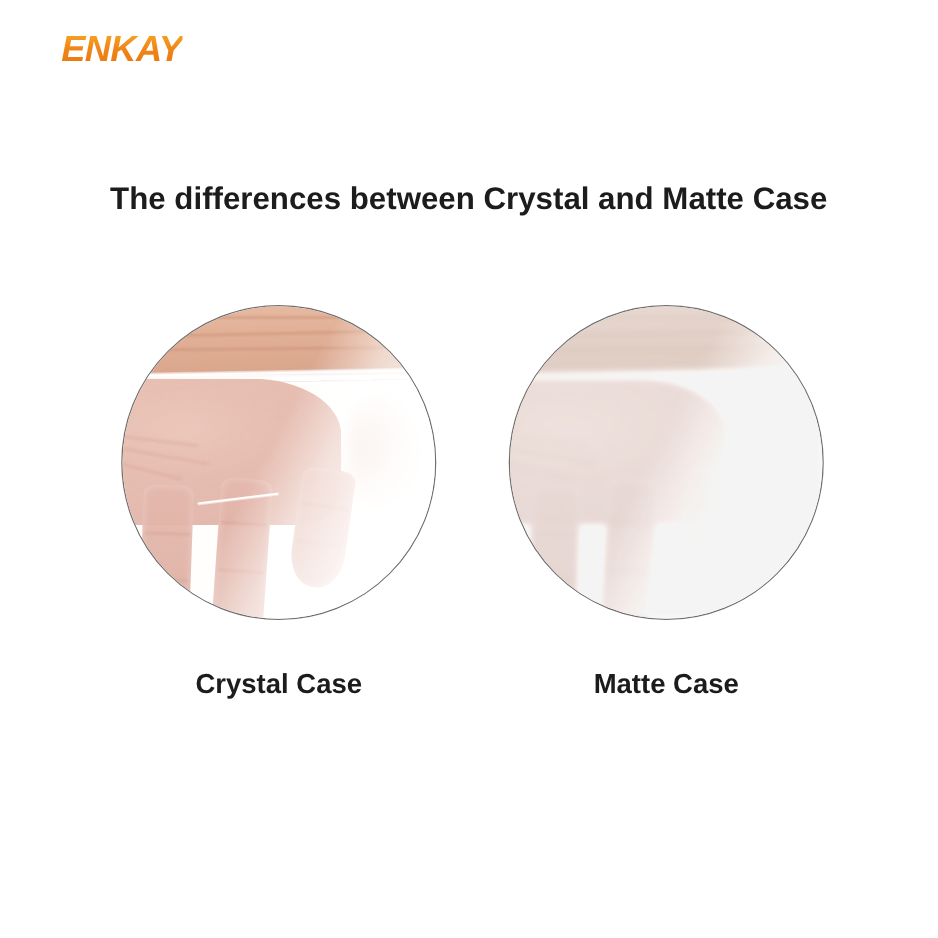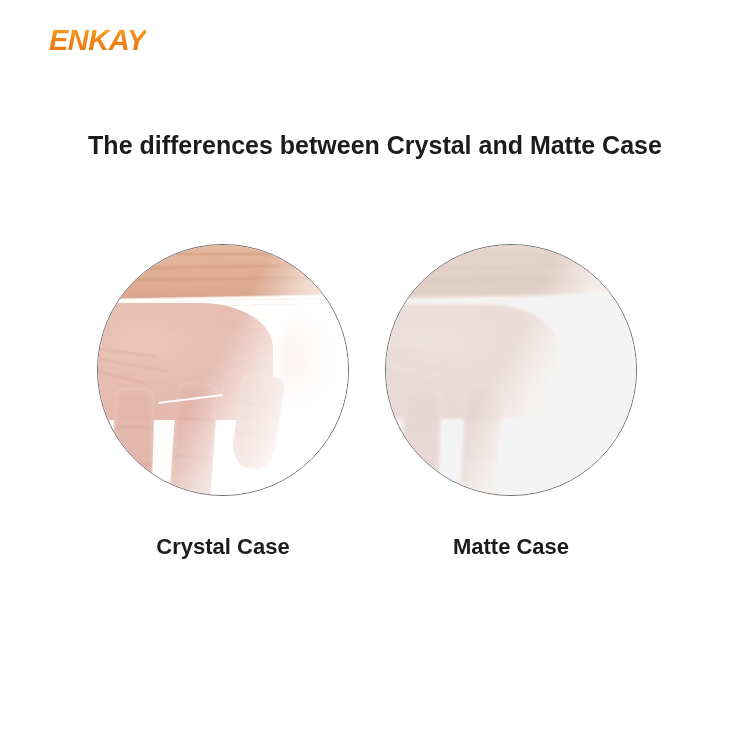--- a/index.html
+++ b/index.html
@@ -37,21 +37,21 @@
     background-clip: text;
     color: #F08519;
     -webkit-text-fill-color: transparent;
     white-space: nowrap;
   }
 
   
   .headline {
     position: absolute;
     left: 0;
-    top: 131px;
+    top: 145px;
     width: 750px;
     text-align: center;
     font-size: 25px;
     font-weight: bold;
     color: #1c1c1c;
     letter-spacing: 0px;
     white-space: nowrap;
   }
 
   
@@ -62,21 +62,21 @@
     width: 606px;
     height: 340px;
   }
 
   .compare-item {
     position: absolute;
     top: 0;
     width: 252px;
   }
   .compare-item.left  { left: 97px; }
-  .compare-item.right { left: 385px; }
+  .compare-item.right { left: 407px; }
 
   .photo-circle {
     position: relative;
     width: 250px;
     height: 250px;
     border-radius: 50%;
     border: 1px solid #6f6f6f;
     overflow: hidden;
     background: #ffffff;
   }

